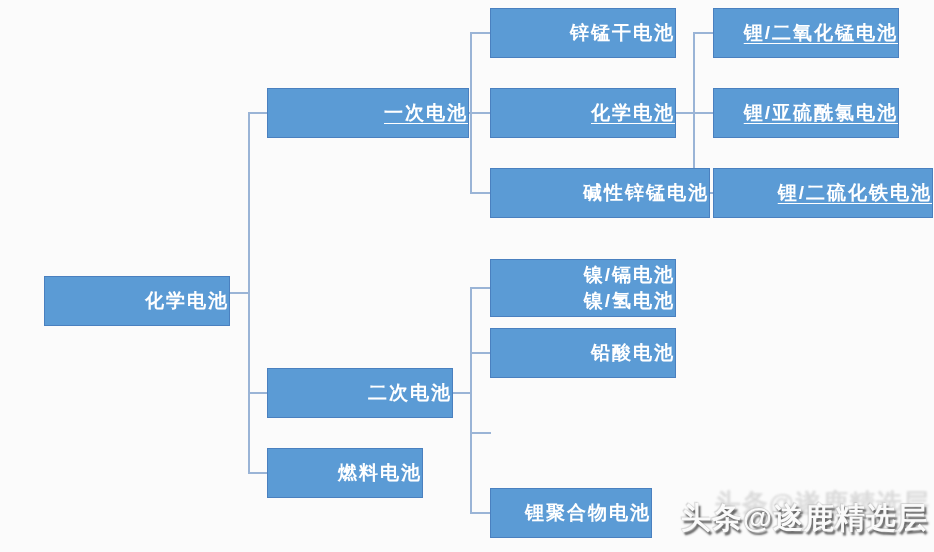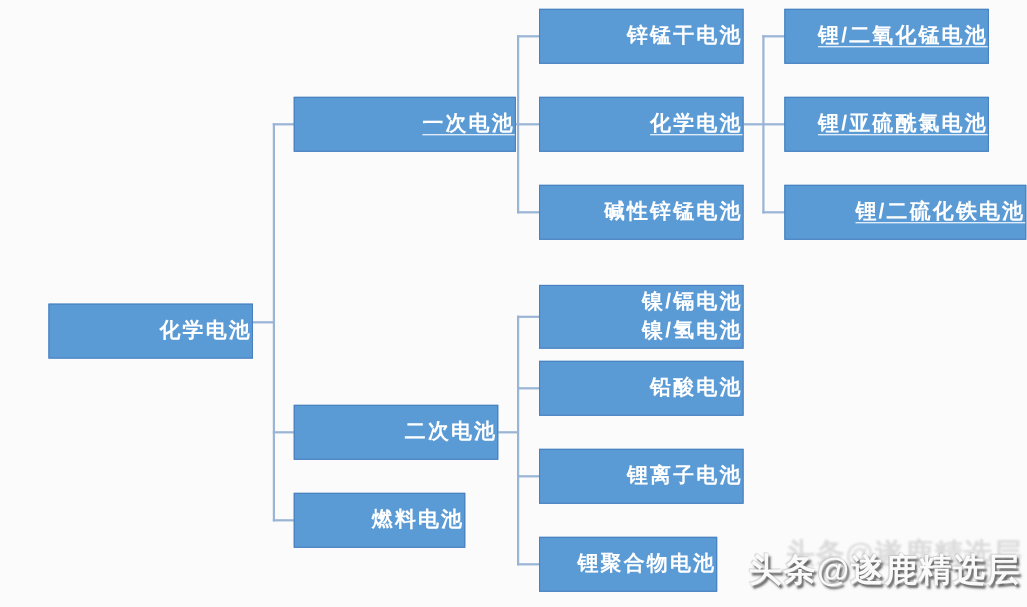--- a/index.html
+++ b/index.html
@@ -112,33 +112,30 @@
   <div class="node" style="left:267px;top:448px;width:156px;height:50px">
     <span>燃料电池</span>
   </div>
 
   <div class="node" style="left:490px;top:8px;width:186px;height:50px">
     <span>锌锰干电池</span>
   </div>
   <div class="node" style="left:490px;top:88px;width:186px;height:50px">
     <span class="u">化学电池</span>
   </div>
-  <div class="node" style="left:490px;top:168px;width:186px;height:50px">
+  <div class="node" style="left:490px;top:168px;width:220px;height:50px">
     <span>碱性锌锰电池</span>
   </div>
 
   <div class="node" style="left:490px;top:259px;width:186px;height:58px">
     <span>镍/镉电池</span>
     <span>镍/氢电池</span>
   </div>
   <div class="node" style="left:490px;top:328px;width:186px;height:50px">
     <span>铅酸电池</span>
-  </div>
-  <div class="node" style="left:490px;top:408px;width:186px;height:50px">
-    <span>锂离子电池</span>
   </div>
   <div class="node" style="left:490px;top:488px;width:162px;height:50px">
     <span>锂聚合物电池</span>
   </div>
 
   <div class="node" style="left:713px;top:8px;width:186px;height:50px">
     <span class="u">锂/二氧化锰电池</span>
   </div>
   <div class="node" style="left:713px;top:88px;width:186px;height:50px">
     <span class="u">锂/亚硫酰氯电池</span>

